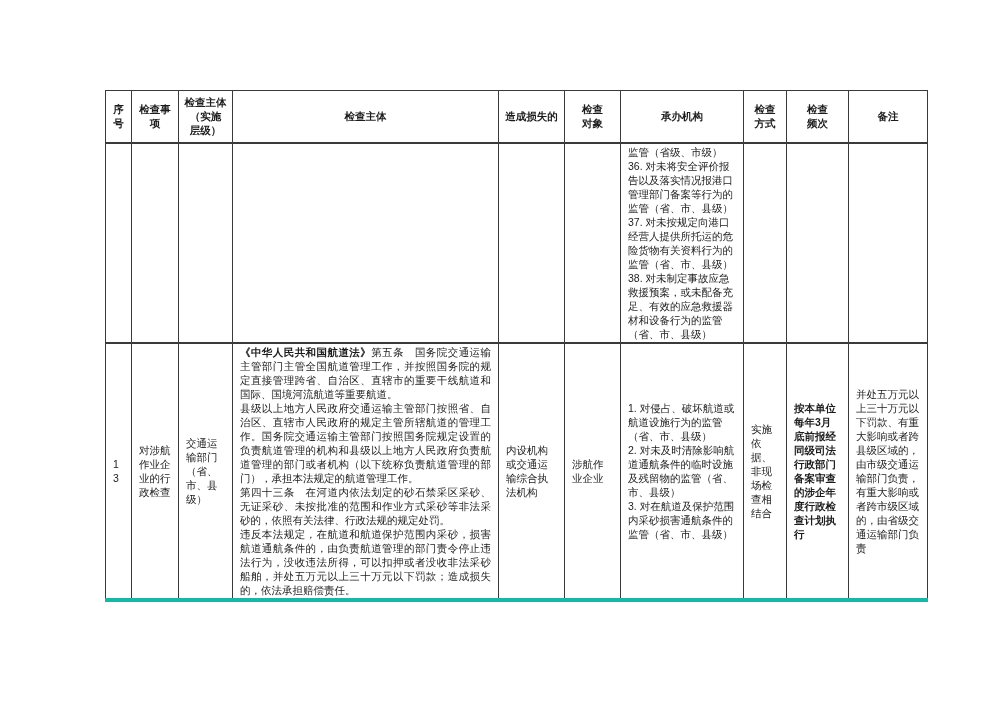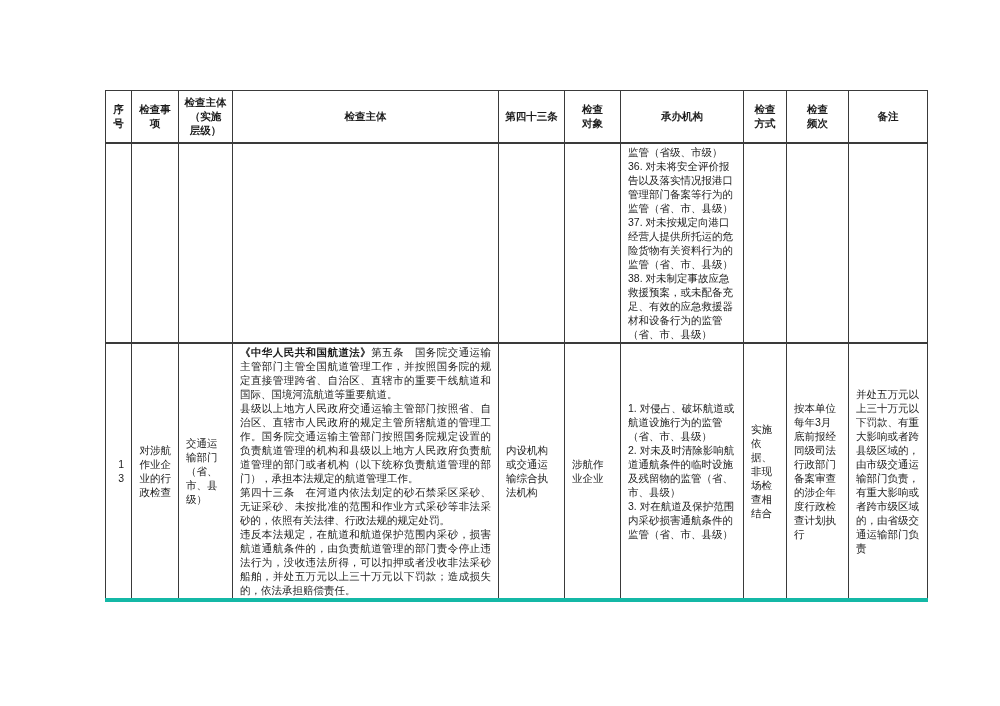--- a/index.html
+++ b/index.html
@@ -28,27 +28,27 @@
     font-weight:bold; text-align:center; padding:1px 2px;
     line-height:14px;
   }
   tr.hdr  { height:52px; }
   tr.row0 { height:194px; }
   tr.row1 { height:257px; }
   tr.hdr th  { border-bottom:2px solid #3a3a3a; }
   tr.row0 td { border-bottom:2px solid #3a3a3a;margin-top:46px; }
   tr.row1 td { border-bottom:4px solid #14b8a6; }
 
-  .c-center  { text-align:right; }
+  .c-center  { text-align:left; }
   .c-left    { text-align:left; }
   .c-justify { text-align:justify; }
   td.basis   { padding:2px 6px; vertical-align:middle; }
   td.content-top { vertical-align:top; padding-top:2px; }
   td.subject { padding:1px 5px; }
-  td.freq    { padding:2px 8px; }
+  td.freq    { padding:2px 8px;font-weight:bold; }
   td.remarks { padding:2px 9px; }
   td.basis b { font-weight:bold; }
 </style>
 </head>
 <body>
 
 <div class="page">
   <table class="doc">
     <colgroup>
       <col style="width:26px">
@@ -65,21 +65,21 @@
     <tbody>
       <tr class="hdr">
         <th>序
 号</th>
         <th>检查事
 项</th>
         <th>检查主体
 （实施
 层级）</th>
         <th>检查主体</th>
-        <th>第四十三条</th>
+        <th>造成损失的</th>
         <th>检查
 对象</th>
         <th>承办机构</th>
         <th>检查
 方式</th>
         <th>检查
 频次</th>
         <th>备注</th>
       </tr>
 

